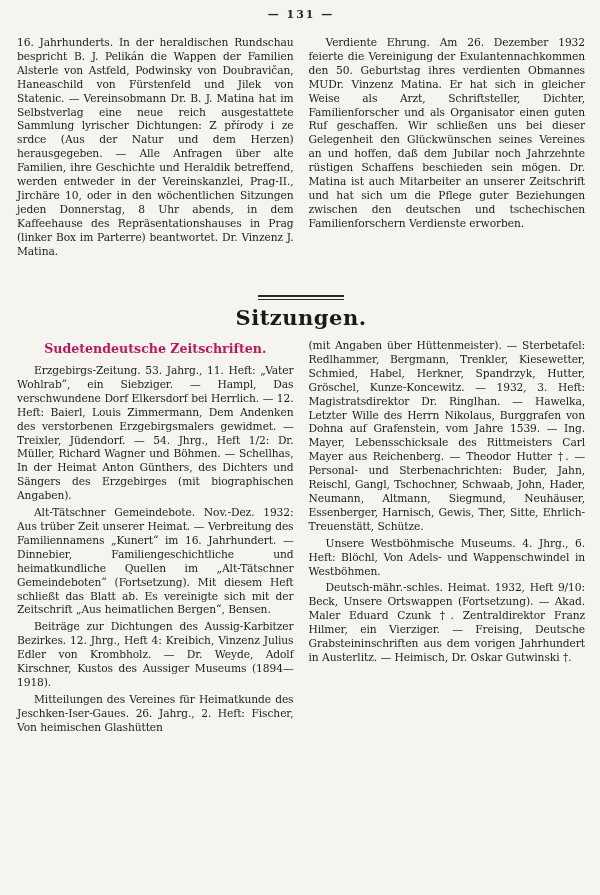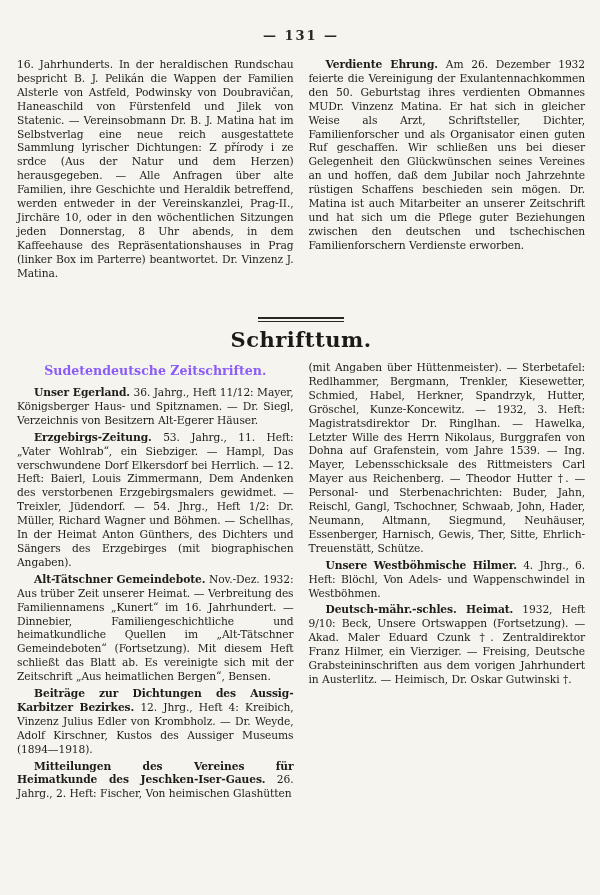--- a/index.html
+++ b/index.html
@@ -5,90 +5,89 @@
   html,body{margin:0;padding:0;}
   body{
     width:600px;height:895px;
     background:#f5f4ef;
     overflow:hidden;
     font-family:"DejaVu Serif", serif;
     color:#201d19;
   }
   .page{padding:8px 15px 0 17px;}
   .page-number{
-    text-align:center;font-weight:bold;font-size:13px;
-    margin:20px 0 15px;letter-spacing:2px;color:#2a2722;
+    text-align:center;font-weight:bold;font-size:11px;
+    margin:0 0 15px;letter-spacing:2px;color:#2a2722;
   }
   .columns{display:flex;gap:15px;}
   .col{flex:1;min-width:0;}
   p.para{
     margin:0 0 3px;
     font-size:10.7px;line-height:13.9px;
     text-align:justify;letter-spacing:-0.1px;
     word-spacing:0.2px;
   }
   p.entry{text-indent:17px;}
   p.cont{text-indent:0;}
-  .lead{font-weight:bold;}
+  .lead{font-weight:normal;}
   .columns.top{min-height:250px;}
   .divider{
     width:86px;height:2px;margin:9px auto 5px;
     border-top:2px solid #2a2621;border-bottom:1px solid #2a2621;
   }
   .section-title{
     text-align:center;font-size:21px;font-weight:bold;
     margin:3px 0 9px;letter-spacing:0.5px;color:#1c1a16;
   }
   .subsection{
     text-align:center;font-size:12.6px;font-weight:bold;
-    margin:2px 0 8px;color:#8b5cf6;
+    margin:2px 0 8px;color:#be185d;
   }
 </style>
 </head>
 <body>
 
 <div class="page">
 
   <div class="page-number">— 131 —</div>
 
   <div class="columns top">
     <div class="col">
       <p class="para cont"><span>16. Jahrhunderts. In der heraldischen Rundschau bespricht B. J. Pelikán die Wappen der Familien Alsterle von Astfeld, Podwinsky von Doubravičan, Haneaschild von Fürstenfeld und Jilek von Statenic. — Vereinsobmann Dr. B. J. Matina hat im Selbstverlag eine neue reich ausgestattete Sammlung lyrischer Dichtungen: Z přírody i ze srdce (Aus der Natur und dem Herzen) herausgegeben. — Alle Anfragen über alte Familien, ihre Geschichte und Heraldik betreffend, werden entweder in der Vereinskanzlei, Prag-II., Jirchäre 10, oder in den wöchentlichen Sitzungen jeden Donnerstag, 8 Uhr abends, in dem Kaffeehause des Repräsentationshauses in Prag (linker Box im Parterre) beantwortet. Dr. Vinzenz J. Matina.</span></p>
     </div>
     <div class="col">
       <p class="para entry"><b class="lead">Verdiente Ehrung.</b> <span>Am 26. Dezember 1932 feierte die Vereinigung der Exulantennachkommen den 50. Geburtstag ihres verdienten Obmannes MUDr. Vinzenz Matina. Er hat sich in gleicher Weise als Arzt, Schriftsteller, Dichter, Familienforscher und als Organisator einen guten Ruf geschaffen. Wir schließen uns bei dieser Gelegenheit den Glückwünschen seines Vereines an und hoffen, daß dem Jubilar noch Jahrzehnte rüstigen Schaffens beschieden sein mögen. Dr. Matina ist auch Mitarbeiter an unserer Zeitschrift und hat sich um die Pflege guter Beziehungen zwischen den deutschen und tschechischen Familienforschern Verdienste erworben.</span></p>
     </div>
   </div>
 
   <div class="divider"></div>
 
-  <h1 class="section-title">Schrifttum.</h1>
+  <h1 class="section-title">Sitzungen.</h1>
 
   <div class="columns main">
 
     <div class="col">
       <h2 class="subsection">Sudetendeutsche Zeitschriften.</h2>
 
-      <p class="para entry"><b class="lead">Unser Egerland.</b> <span>36. Jahrg., Heft 11/12: Mayer, Königsberger Haus- und Spitznamen. — Dr. Siegl, Verzeichnis von Besitzern Alt-Egerer Häuser.</span></p>
 
       <p class="para entry"><b class="lead">Erzgebirgs-Zeitung.</b> <span>53. Jahrg., 11. Heft: „Vater Wohlrab“, ein Siebziger. — Hampl, Das verschwundene Dorf Elkersdorf bei Herrlich. — 12. Heft: Baierl, Louis Zimmermann, Dem Andenken des verstorbenen Erzgebirgsmalers gewidmet. — Treixler, Jüdendorf. — 54. Jhrg., Heft 1/2: Dr. Müller, Richard Wagner und Böhmen. — Schellhas, In der Heimat Anton Günthers, des Dichters und Sängers des Erzgebirges (mit biographischen Angaben).</span></p>
 
       <p class="para entry"><b class="lead">Alt-Tätschner Gemeindebote.</b> <span>Nov.-Dez. 1932: Aus trüber Zeit unserer Heimat. — Verbreitung des Familiennamens „Kunert“ im 16. Jahrhundert. — Dinnebier, Familiengeschichtliche und heimatkundliche Quellen im „Alt-Tätschner Gemeindeboten“ (Fortsetzung). Mit diesem Heft schließt das Blatt ab. Es vereinigte sich mit der Zeitschrift „Aus heimatlichen Bergen“, Bensen.</span></p>
 
 
       <p class="para entry"><b class="lead">Beiträge zur Dichtungen des Aussig-Karbitzer Bezirkes.</b> <span>12. Jhrg., Heft 4: Kreibich, Vinzenz Julius Edler von Krombholz. — Dr. Weyde, Adolf Kirschner, Kustos des Aussiger Museums (1894—1918).</span></p>
 
       <p class="para entry"><b class="lead">Mitteilungen des Vereines für Heimatkunde des Jeschken-Iser-Gaues.</b> <span>26. Jahrg., 2. Heft: Fischer, Von heimischen Glashütten</span></p>
     </div>
 
     <div class="col">
       <p class="para cont"><span>(mit Angaben über Hüttenmeister). — Sterbetafel: Redlhammer, Bergmann, Trenkler, Kiesewetter, Schmied, Habel, Herkner, Spandrzyk, Hutter, Gröschel, Kunze-Koncewitz. — 1932, 3. Heft: Magistratsdirektor Dr. Ringlhan. — Hawelka, Letzter Wille des Herrn Nikolaus, Burggrafen von Dohna auf Grafenstein, vom Jahre 1539. — Ing. Mayer, Lebensschicksale des Rittmeisters Carl Mayer aus Reichenberg. — Theodor Hutter †. — Personal- und Sterbenachrichten: Buder, Jahn, Reischl, Gangl, Tschochner, Schwaab, John, Hader, Neumann, Altmann, Siegmund, Neuhäuser, Essenberger, Harnisch, Gewis, Ther, Sitte, Ehrlich-Treuenstätt, Schütze.</span></p>
 
 
-      <p class="para entry"><b class="lead">Unsere Westböhmische Hilmer.</b> <span>4. Jhrg., 6. Heft: Blöchl, Von Adels- und Wappenschwindel in Westböhmen.</span></p>
+      <p class="para entry"><b class="lead">Unsere Westböhmische Museums.</b> <span>4. Jhrg., 6. Heft: Blöchl, Von Adels- und Wappenschwindel in Westböhmen.</span></p>
 
       <p class="para entry"><b class="lead">Deutsch-mähr.-schles. Heimat.</b> <span>1932, Heft 9/10: Beck, Unsere Ortswappen (Fortsetzung). — Akad. Maler Eduard Czunk †. Zentraldirektor Franz Hilmer, ein Vierziger. — Freising, Deutsche Grabsteininschriften aus dem vorigen Jahrhundert in Austerlitz. — Heimisch, Dr. Oskar Gutwinski †.</span></p>
 
 
     </div>
 
   </div>
 </div>
 
 </body></html>

